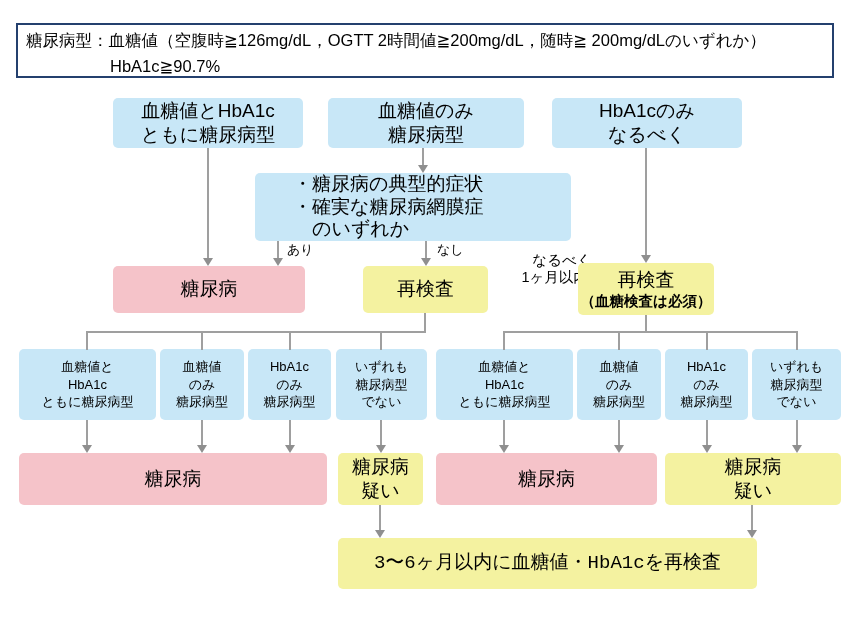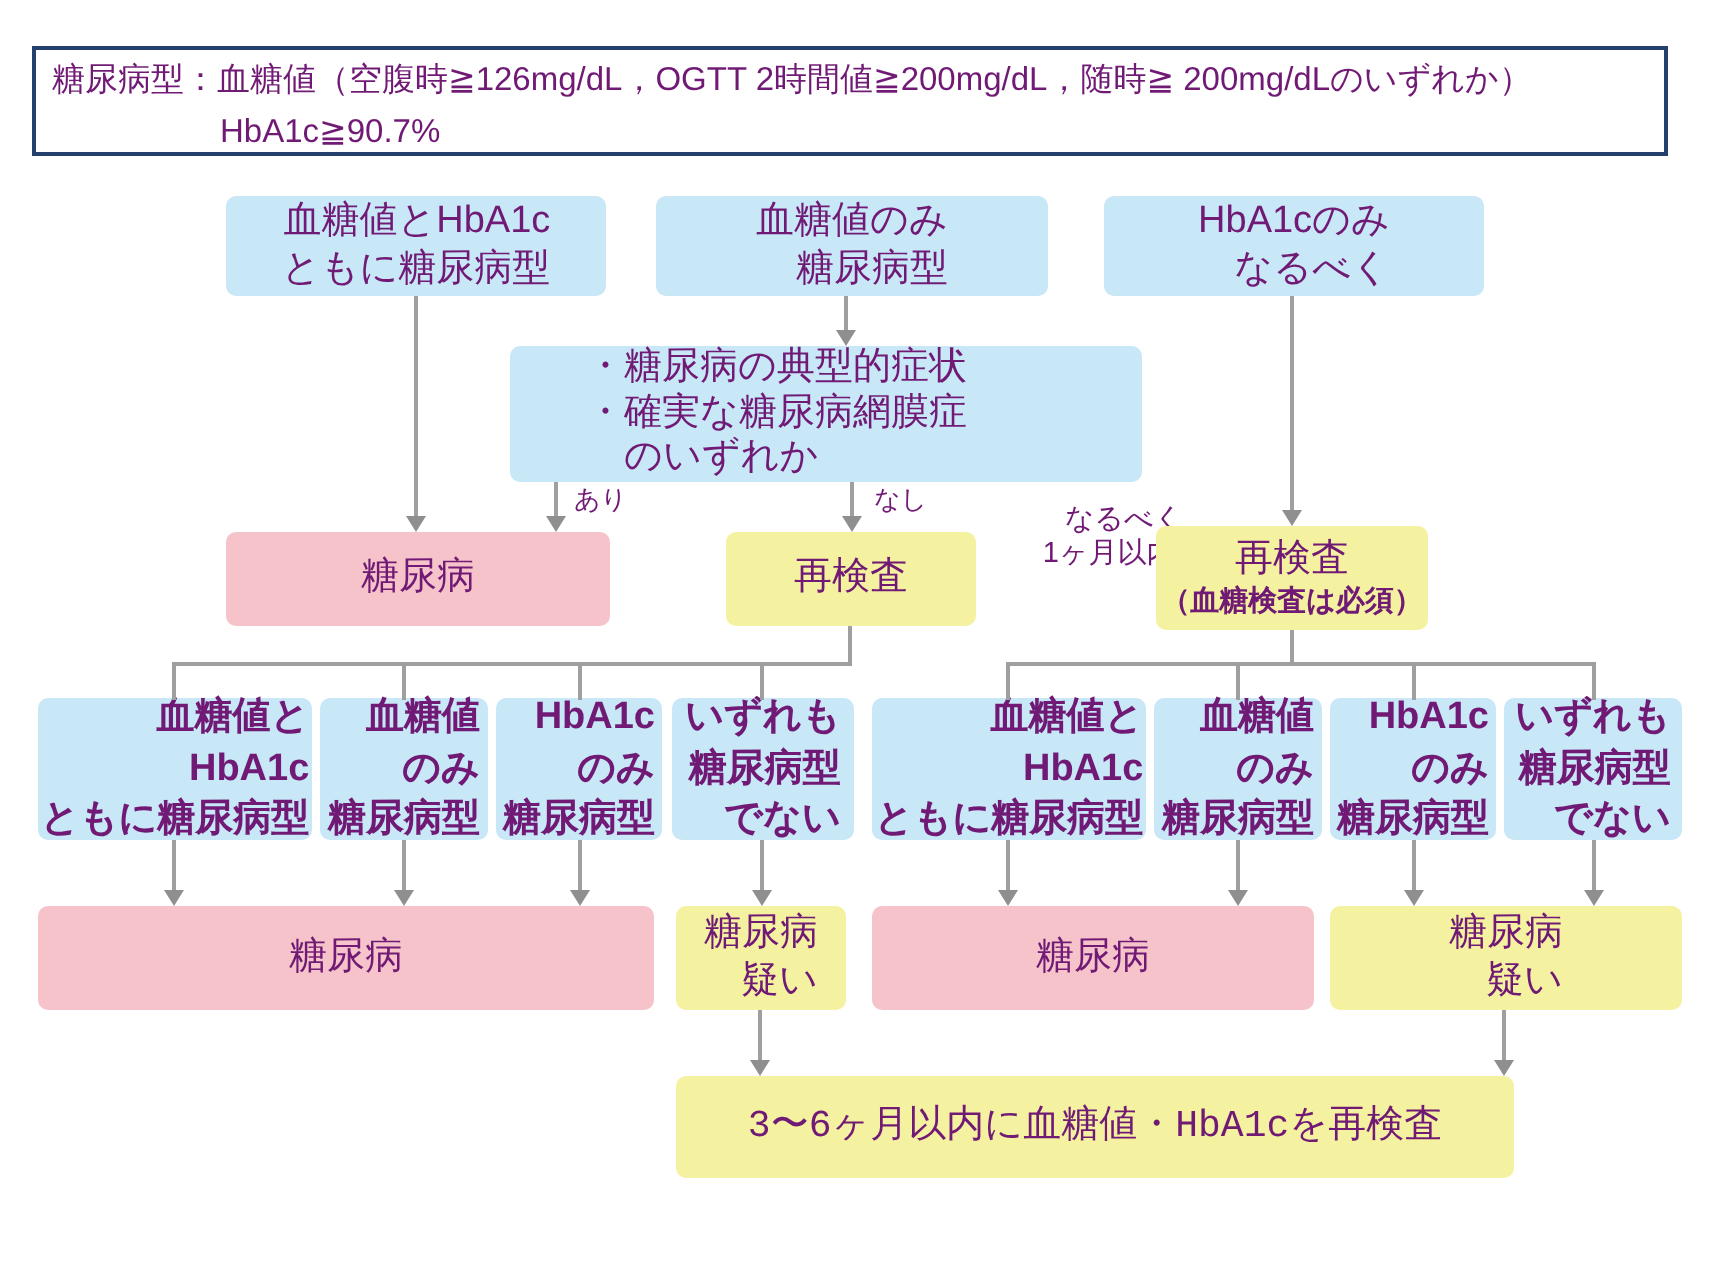--- a/index.html
+++ b/index.html
@@ -1,36 +1,36 @@
 <!DOCTYPE html>
 <html><head>
 <meta charset="utf-8">
 <style>
   html,body{margin:0;padding:0;background:#fff;}
   #stage{
     position:relative;width:855px;height:634px;background:#ffffff;overflow:hidden;
-    font-family:"Liberation Sans","DejaVu Sans",sans-serif;color:#701a75;
+    font-family:"Liberation Sans","DejaVu Sans",sans-serif;color:#000000;
   }
   
   .defbox{
     position:absolute;left:16px;top:23px;width:806px;height:46px;
     border:2px solid #24406e;background:#fff;
     font-size:16.5px;line-height:1.55;padding:3px 0 2px 8px;white-space:nowrap;
   }
   .defbox .l2{padding-left:84px;}
   
   .node{
     position:absolute;display:flex;align-items:center;justify-content:center;
-    text-align:right;white-space:pre-line;border-radius:5px;
+    text-align:center;white-space:pre-line;border-radius:5px;
   }
   .blue{background:#c8e7f7;}
   .pink{background:#f5c3c9;}
   .yellow{background:#f4f2a0;}
   .f19{font-size:19px;line-height:1.28;}
-  .f17{font-size:19px;line-height:1.34;font-weight:bold;}
+  .f17{font-size:13px;line-height:1.34;}
   .criteria{justify-content:flex-start;text-align:left;padding-left:38px;font-size:19px;line-height:1.18;}
   .recheck2{flex-direction:column;line-height:1.25;}
   .recheck2 .t1{font-size:19px;}
   .recheck2 .t2{font-size:14.5px;font-weight:bold;}
   .lbl{position:absolute;font-size:13px;line-height:1.1;}
   .note{position:absolute;font-size:14.5px;line-height:1.18;text-align:center;white-space:pre-line;}
   
   .cv{position:absolute;width:2px;background:#9f9f9f;}
   .ch{position:absolute;height:2px;background:#9f9f9f;}
   .ah{position:absolute;width:0;height:0;border-left:5px solid transparent;border-right:5px solid transparent;border-top:8px solid #8f8f8f;}

